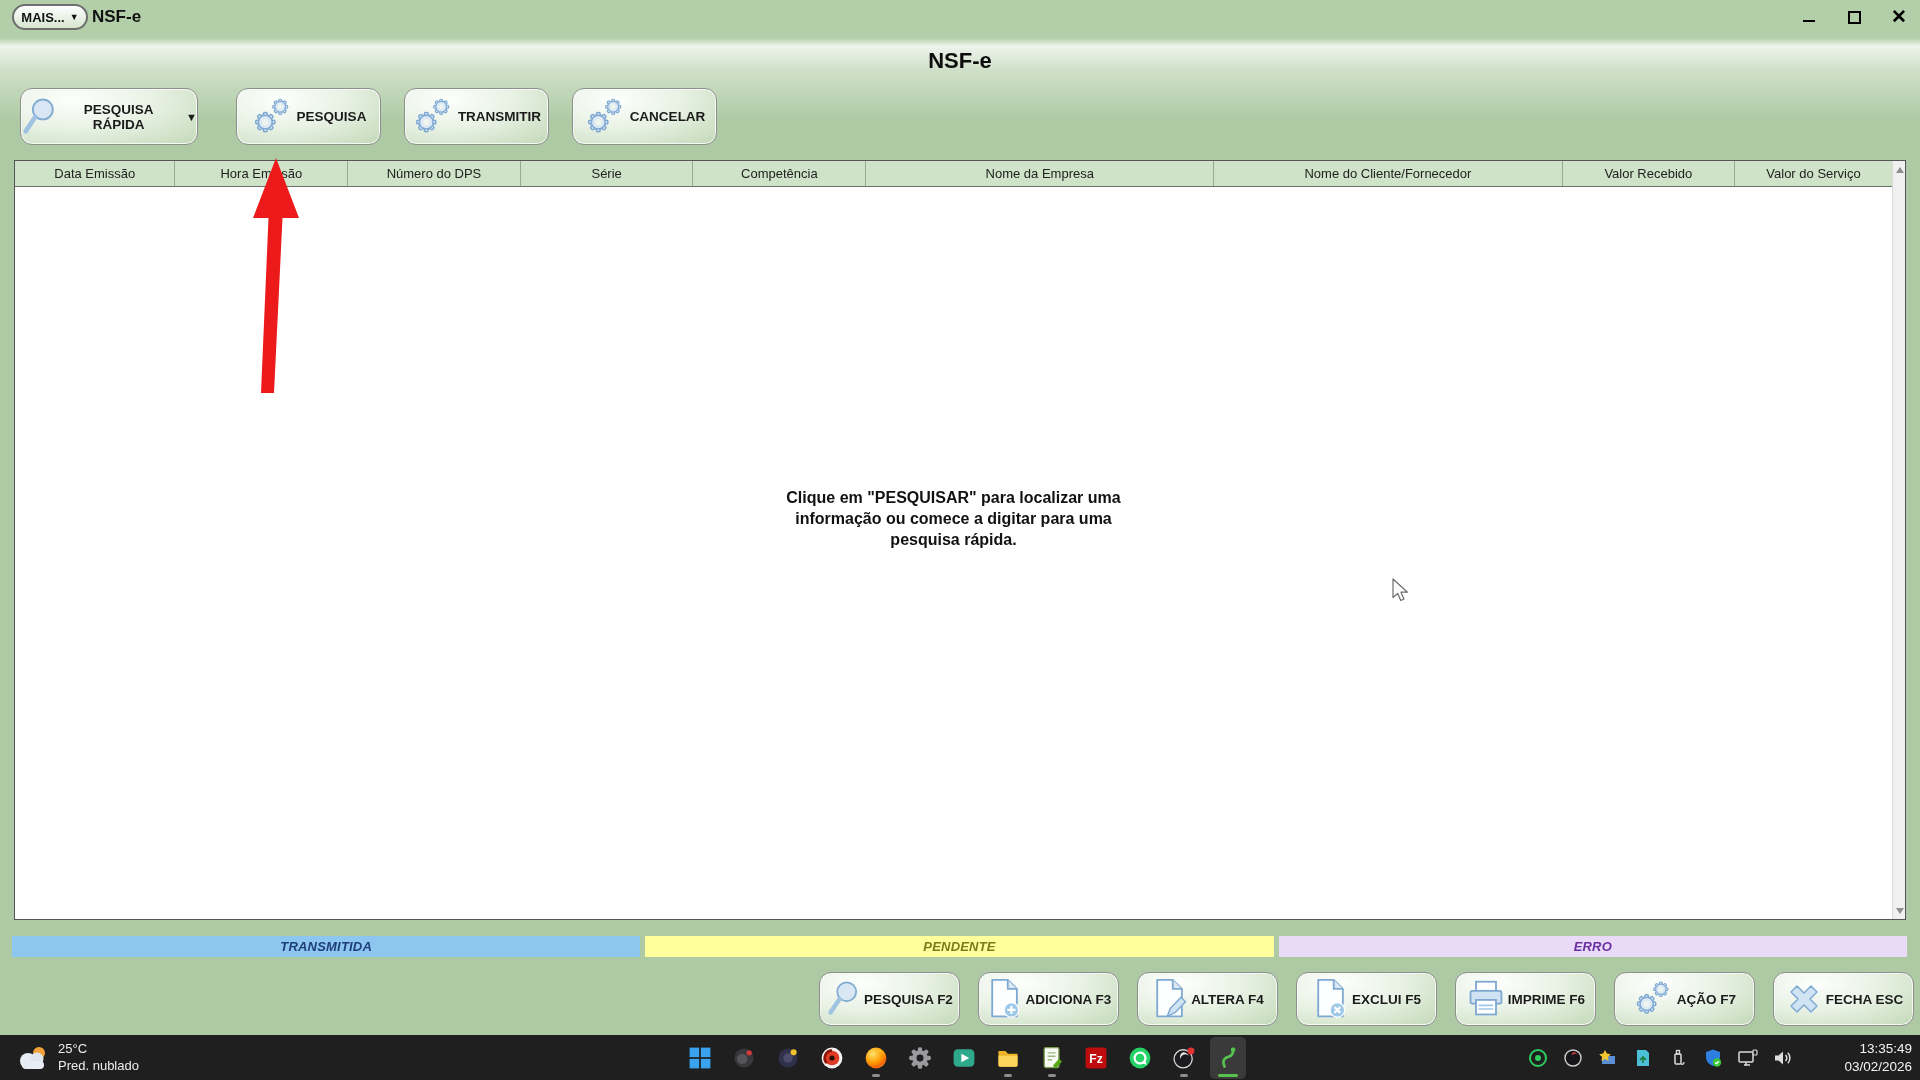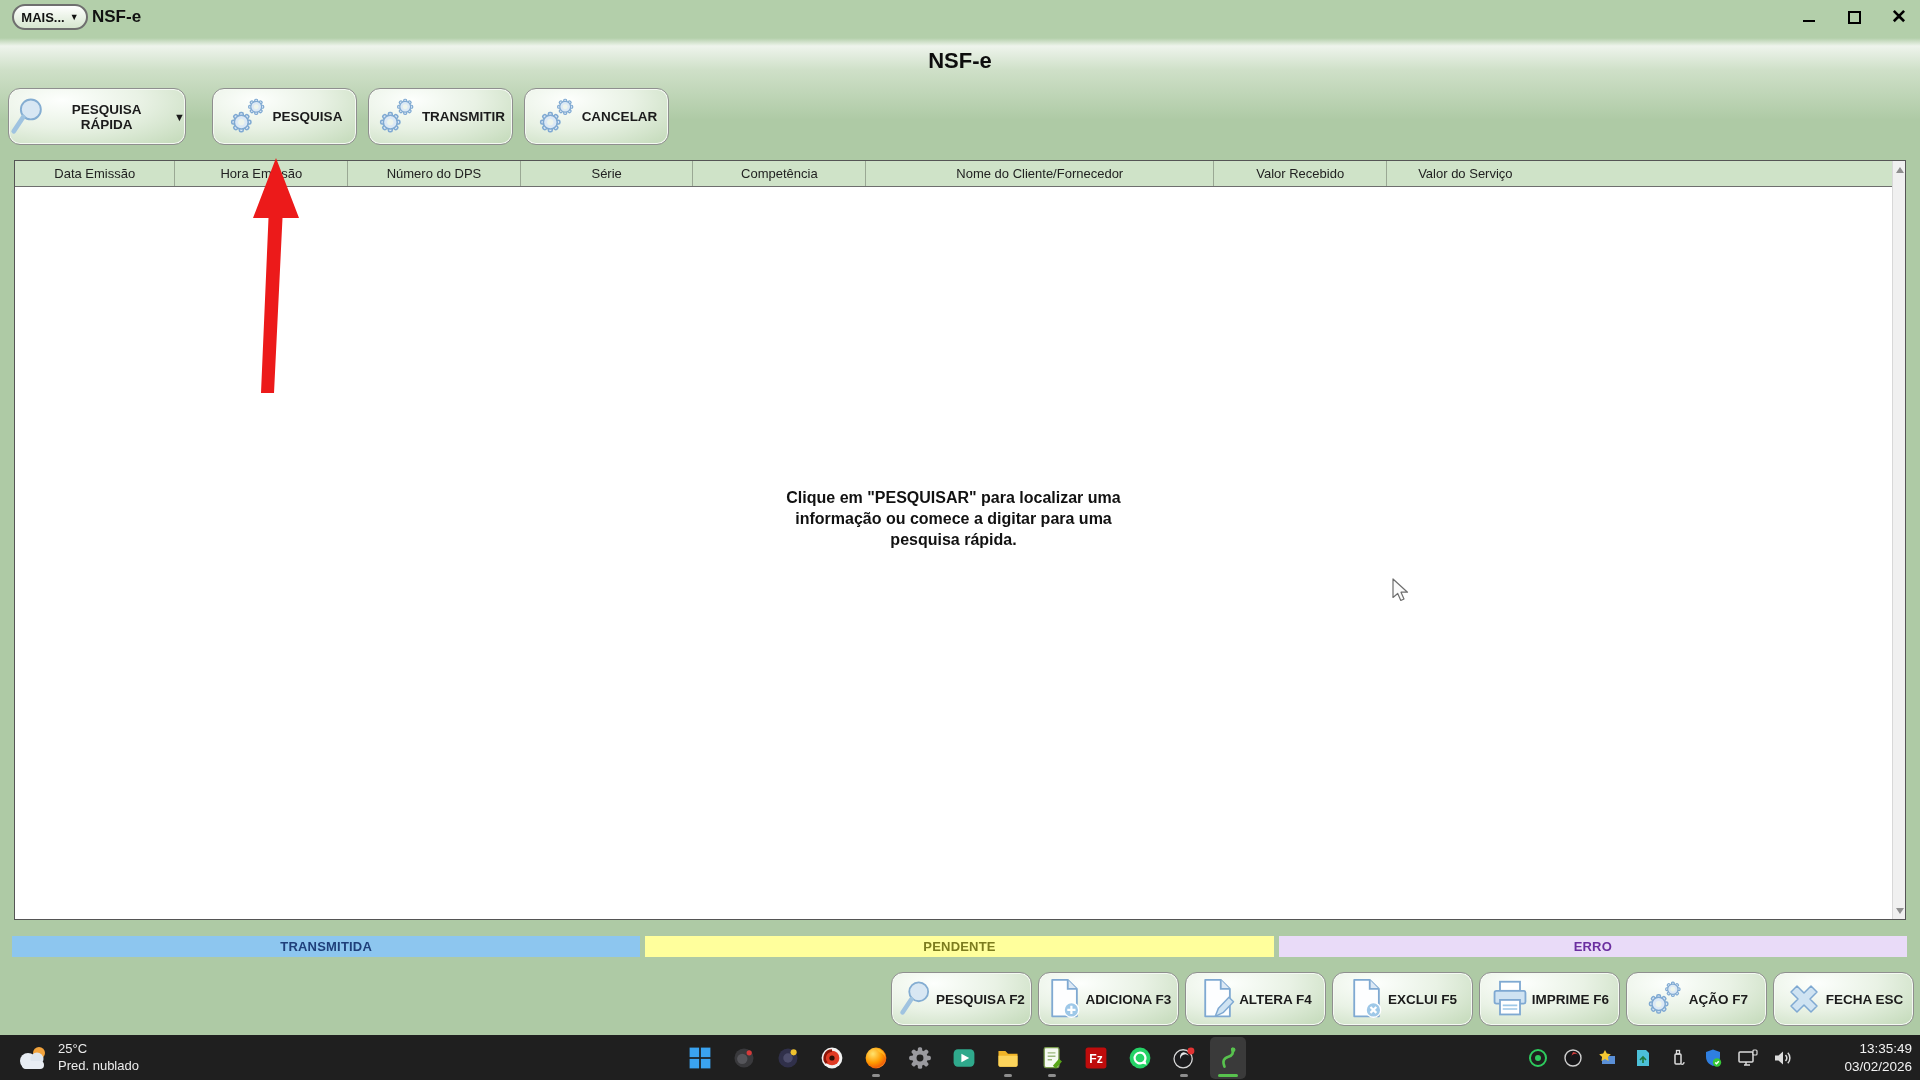--- a/index.html
+++ b/index.html
@@ -26,21 +26,21 @@
   .wc-close { font-size:19px; font-weight:bold; line-height:18px; }
 
   .heading { position:absolute; left:0; top:48px; width:100%; text-align:center;
     font-size:22px; font-weight:bold; color:#0d0d0d; }
 
   
   .gbtn { border:1px solid #8f8f8f; border-radius:12px;
     background:radial-gradient(ellipse at 30% 20%, #fdfffd 0%, #e9f2e5 45%, #c2d9b8 100%);
     box-shadow:inset 0 0 0 1px #f4f9f2;
     display:flex; align-items:center; justify-content:center; gap:2px;
-    font-family:"Liberation Sans",sans-serif; font-weight:bold; color:#1b1b1b; cursor:default; }
+    font-family:"Liberation Sans",sans-serif; font-weight:bold; color:#1b1b1b; cursor:default;margin-left:12px; }
 
   .toolbar { position:absolute; left:8px; top:88px; display:flex; }
   .toolbar .gbtn { height:57px; font-size:13.5px; }
   .btn-pesquisa-rapida { width:178px; margin-right:26px; }
   .btn-tabelas,.btn-transmitir,.btn-cancelar { width:145px; margin-right:11px; }
   .tb-dd { font-size:11px; margin-left:8px; }
   .icn { flex:0 0 auto; }
 
   
   .grid { position:absolute; left:14px; top:160px; width:1892px; height:760px;
@@ -59,21 +59,21 @@
     background:#f0f0f0; border-left:1px solid #d8d8d8; }
   .sb-up,.sb-down { position:absolute; left:0; width:13px; height:15px;
     display:flex; align-items:center; justify-content:center; }
   .sb-up{top:1px;} .sb-down{bottom:1px;}
   .tri-up { width:0;height:0;border-left:4px solid transparent;border-right:4px solid transparent;border-bottom:6px solid #8f8f8f; }
   .tri-down { width:0;height:0;border-left:4px solid transparent;border-right:4px solid transparent;border-top:6px solid #8f8f8f; }
 
   .red-arrow { position:absolute; left:247px; top:158px; z-index:6; }
 
   
-  .legend { position:absolute; left:12px; top:936px; width:1895px; height:21px; display:flex; gap:5px; }
+  .legend { position:absolute; left:12px; top:936px; width:1895px; height:21px; display:flex; gap:5px;font-style:italic; }
   .seg { flex:1; display:flex; align-items:center; justify-content:center;
     font-size:13px; font-weight:bold; letter-spacing:0.2px; }
 
   
   .actions { position:absolute; right:6px; top:972px; display:flex; gap:6px;padding-left:12px; }
   .actions .gbtn { width:141px; height:54px; font-size:13.5px; }
 
   
   .taskbar { position:absolute; left:0; top:1035px; width:1920px; height:45px; background:#1f1f1f; }
   .weather { position:absolute; left:8px; top:0; height:45px; display:flex; align-items:center; gap:8px; padding:0 8px; }
@@ -180,20 +180,21 @@
       </button>
     </div>
 
     <div class="grid">
       <div class="grid-head">
         <div class="hc c1">Data Emissão</div>
         <div class="hc c2">Hora Emissão</div>
         <div class="hc c3">Número do DPS</div>
         <div class="hc c4">Série</div>
         <div class="hc c5">Competência</div>
+        <div class="hc c6">Nome da Empresa</div>
         <div class="hc c7">Nome do Cliente/Fornecedor</div>
         <div class="hc c8">Valor Recebido</div>
         <div class="hc c9">Valor do Serviço</div>
       </div>
       <div class="grid-body">
         <div class="empty-msg">Clique em "PESQUISAR" para localizar uma informação ou comece a digitar para uma pesquisa rápida.</div>
       </div>
       <div class="vscroll">
         <div class="sb-up">
             <div class="tri-up"></div>

